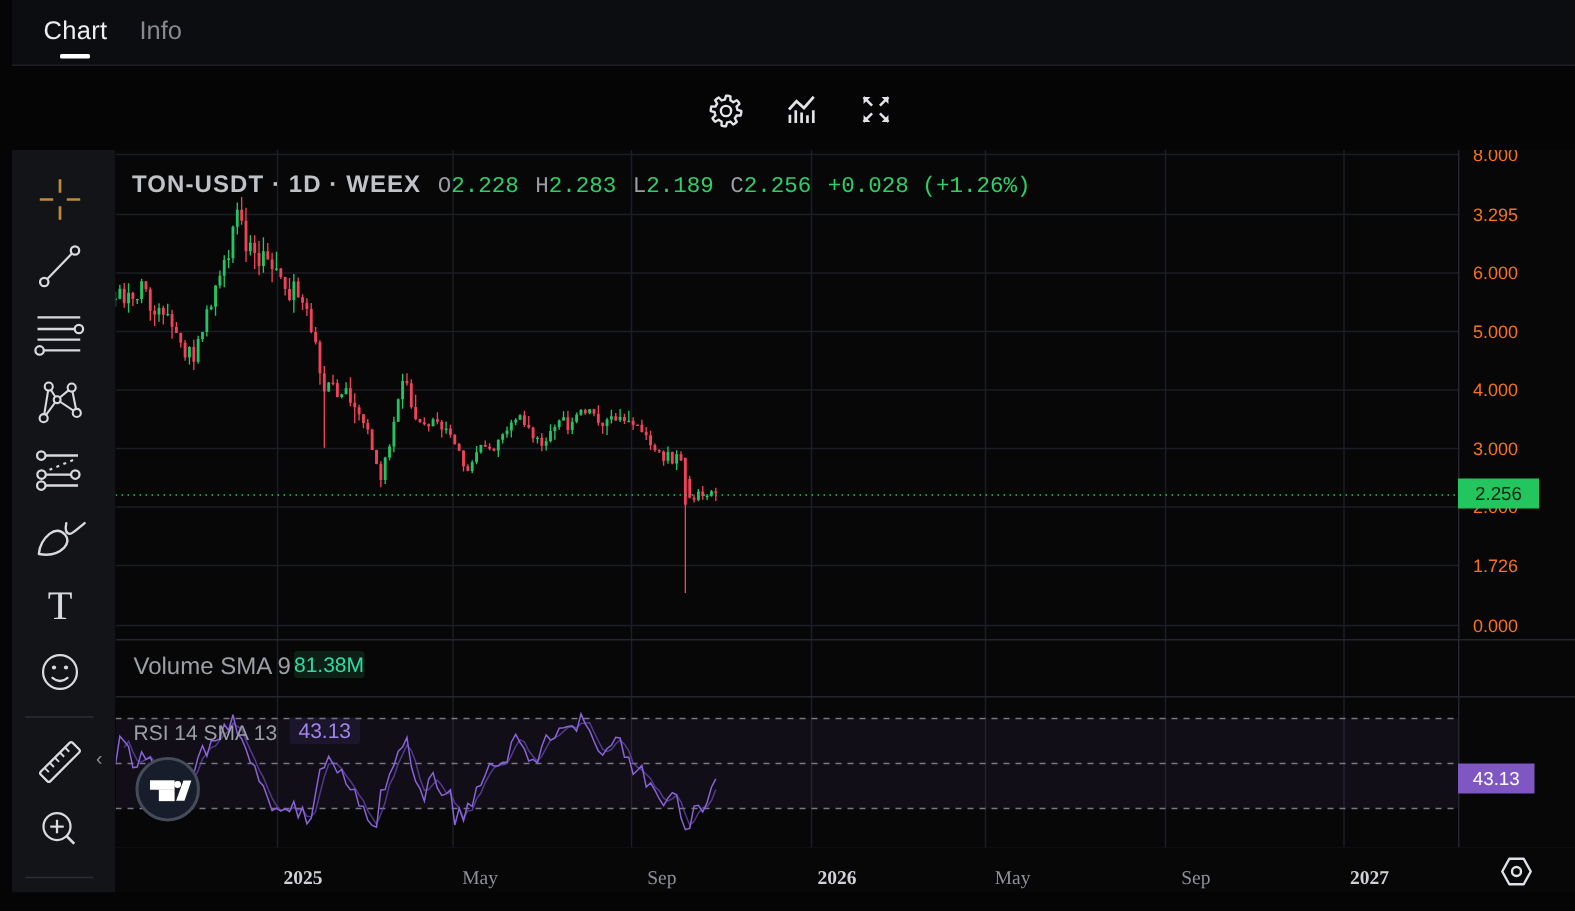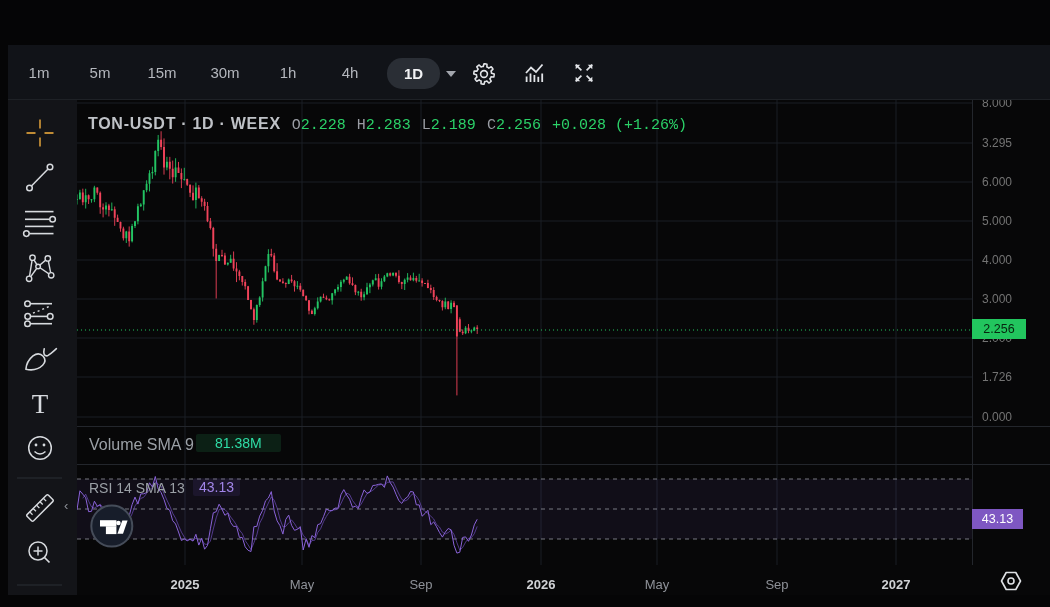--- a/index.html
+++ b/index.html
@@ -20,47 +20,42 @@
 .chart { position:absolute; left:77px; top:100px; width:973px; height:495px; background:#070708; overflow:hidden; }
 .collapse { position:absolute; left:64px; top:498px; color:#8b8e95; font-size:13px; }
 .legend { position:absolute; left:88px; top:115px; font-size:16px; white-space:nowrap; }
 .sym { color:#bfc2c7; font-weight:700; letter-spacing:0.72px; }
 .ohlc { font-size:15px; }
 .grp { margin-left:11px;font-family:Liberation Mono, monospace; }
 .olbl { color:#9a9da4; }
 .oval { color:#2bd168; }
 .vlabel { position:absolute; left:89px; top:436px; font-size:16px; color:#9ba0a6; }
 .vval { position:absolute; left:196px; top:434px; font-size:14px; color:#2fdca6;
-  background:rgba(46,204,113,0.13); padding:1px 19px; border-radius:2px; }
+  background:rgba(46,204,113,0.13); padding:1px 0; border-radius:2px; }
 .rlabel { position:absolute; left:89px; top:480px; font-size:14px; color:#9ba0a6; }
 .rval { position:absolute; left:193px; top:478px; font-size:14px; color:#a185e8;
   background:rgba(90,70,150,0.16); padding:1px 6px; border-radius:2px; }
-.pl { position:absolute; left:905px; height:16px; font-size:12px; color:#737373; line-height:16px; }
+.pl { position:absolute; left:905px; height:16px; font-size:12px; color:#f97316; line-height:16px; }
 .badge-p { position:absolute; left:972px; top:319px; width:54px; height:20px; background:#22c55e;
   color:#07260f; font-size:12.5px; font-weight:400; text-align:center; line-height:20px; }
 .badge-r { position:absolute; left:972px; top:509px; width:51px; height:20px; background:#7e57c2;
   color:#fff; font-size:12.5px; text-align:center; line-height:20px; }
 .taxis { position:absolute; left:77px; top:565px; width:973px; height:30px; background:#070708; }
-.tl { position:absolute; top:12px; width:60px; text-align:center; font-size:13px; color:#8e9198; }
+.tl { position:absolute; top:12px; width:60px; text-align:right; font-size:13px; color:#8e9198;font-family:Liberation Serif, serif; }
 .tl.y { color:#d0d2d5; font-weight:700; }
 .botbar { position:absolute; left:0; top:595px; width:1050px; height:12px; background:#050506; }
 .leftbar { position:absolute; left:0; top:0; width:8px; height:607px; background:#050506; }
 </style></head>
 <body>
 <div id="app">
-  <div class="toolbar">
-    <div class="tf" style="left:9px">1m</div>
-    <div class="tf" style="left:70px">5m</div>
-    <div class="tf" style="left:132px">15m</div>
-    <div class="tf" style="left:195px">30m</div>
-    <div class="tf" style="left:258px">1h</div>
-    <div class="tf" style="left:320px">4h</div>
-    <div class="tfbtn">1D</div>
-      <div class="caret"></div>
-  </div>
+  <div class="tabbar">
+      <span class="tab1">Chart</span>
+      <span class="tab2">Info</span>
+      <div class="tabu"></div>
+    </div>
   <svg width="30" height="30" style="position:absolute;left:469px;top:59px" viewBox="-15 -15 30 30">
       <path d="M0.00 -10.20 L1.00 -10.15 L1.99 -10.00 L2.96 -9.76 L2.91 -7.02 L3.58 -6.70 L4.22 -6.32 L4.82 -5.87 L7.21 -7.21 L7.88 -6.47 L8.48 -5.67 L9.00 -4.81 L7.02 -2.91 L7.27 -2.21 L7.45 -1.48 L7.56 -0.74 L10.20 0.00 L10.15 1.00 L10.00 1.99 L9.76 2.96 L7.02 2.91 L6.70 3.58 L6.32 4.22 L5.87 4.82 L7.21 7.21 L6.47 7.88 L5.67 8.48 L4.81 9.00 L2.91 7.02 L2.21 7.27 L1.48 7.45 L0.74 7.56 L0.00 10.20 L-1.00 10.15 L-1.99 10.00 L-2.96 9.76 L-2.91 7.02 L-3.58 6.70 L-4.22 6.32 L-4.82 5.87 L-7.21 7.21 L-7.88 6.47 L-8.48 5.67 L-9.00 4.81 L-7.02 2.91 L-7.27 2.21 L-7.45 1.48 L-7.56 0.74 L-10.20 0.00 L-10.15 -1.00 L-10.00 -1.99 L-9.76 -2.96 L-7.02 -2.91 L-6.70 -3.58 L-6.32 -4.22 L-5.87 -4.82 L-7.21 -7.21 L-6.47 -7.88 L-5.67 -8.48 L-4.81 -9.00 L-2.91 -7.02 L-2.21 -7.27 L-1.48 -7.45 L-0.74 -7.56 Z" stroke="#e2e4e8" stroke-width="1.6" fill="none" stroke-linejoin="round"></path>
       <circle cx="0" cy="0" r="3.4" stroke="#e2e4e8" stroke-width="1.6" fill="none"></circle>
     </svg>
     <svg width="26" height="26" style="position:absolute;left:521px;top:60px" viewBox="0 0 26 26">
       <path d="M5 13 L10 7.5 L15 12 L21.5 4.5" stroke="#e2e4e8" stroke-width="1.8" fill="none"></path>
       <line x1="5.6" y1="22" x2="5.6" y2="16.5" stroke="#e2e4e8" stroke-width="1.8"></line>
       <line x1="9.5" y1="22" x2="9.5" y2="13.5" stroke="#e2e4e8" stroke-width="1.8"></line>
       <line x1="13.4" y1="22" x2="13.4" y2="15" stroke="#e2e4e8" stroke-width="1.8"></line>
       <line x1="17.3" y1="22" x2="17.3" y2="16.8" stroke="#e2e4e8" stroke-width="1.8"></line>

